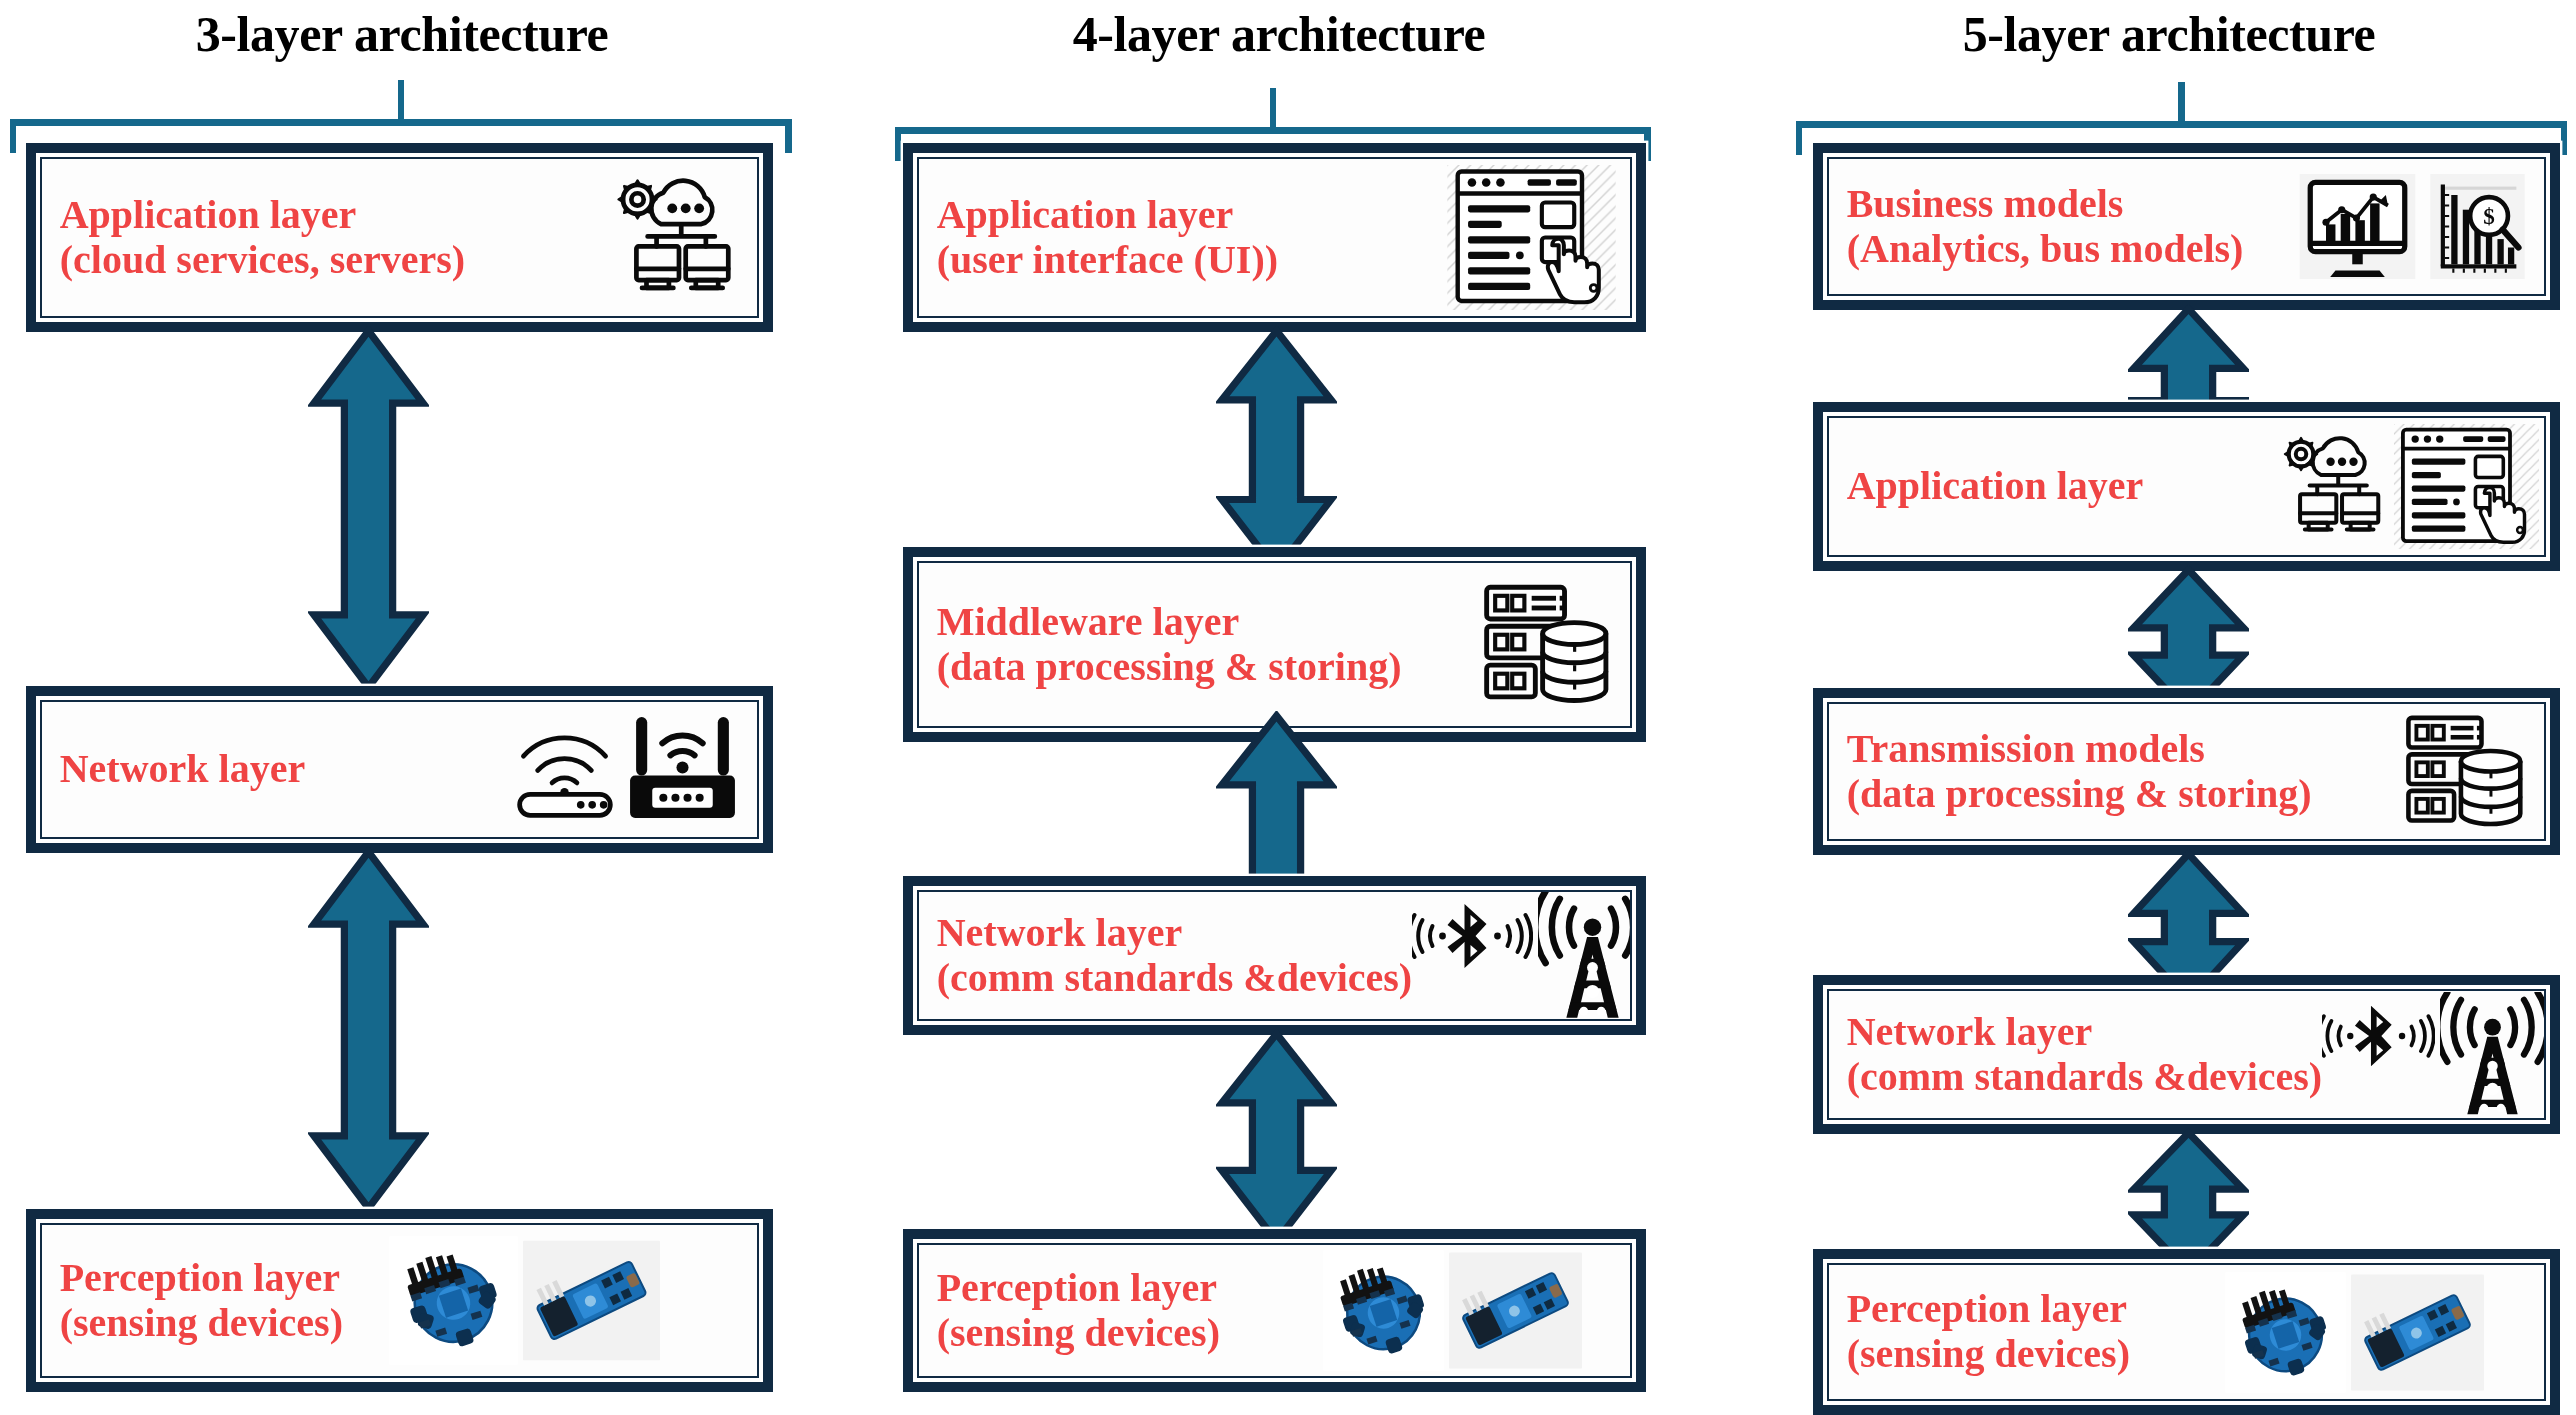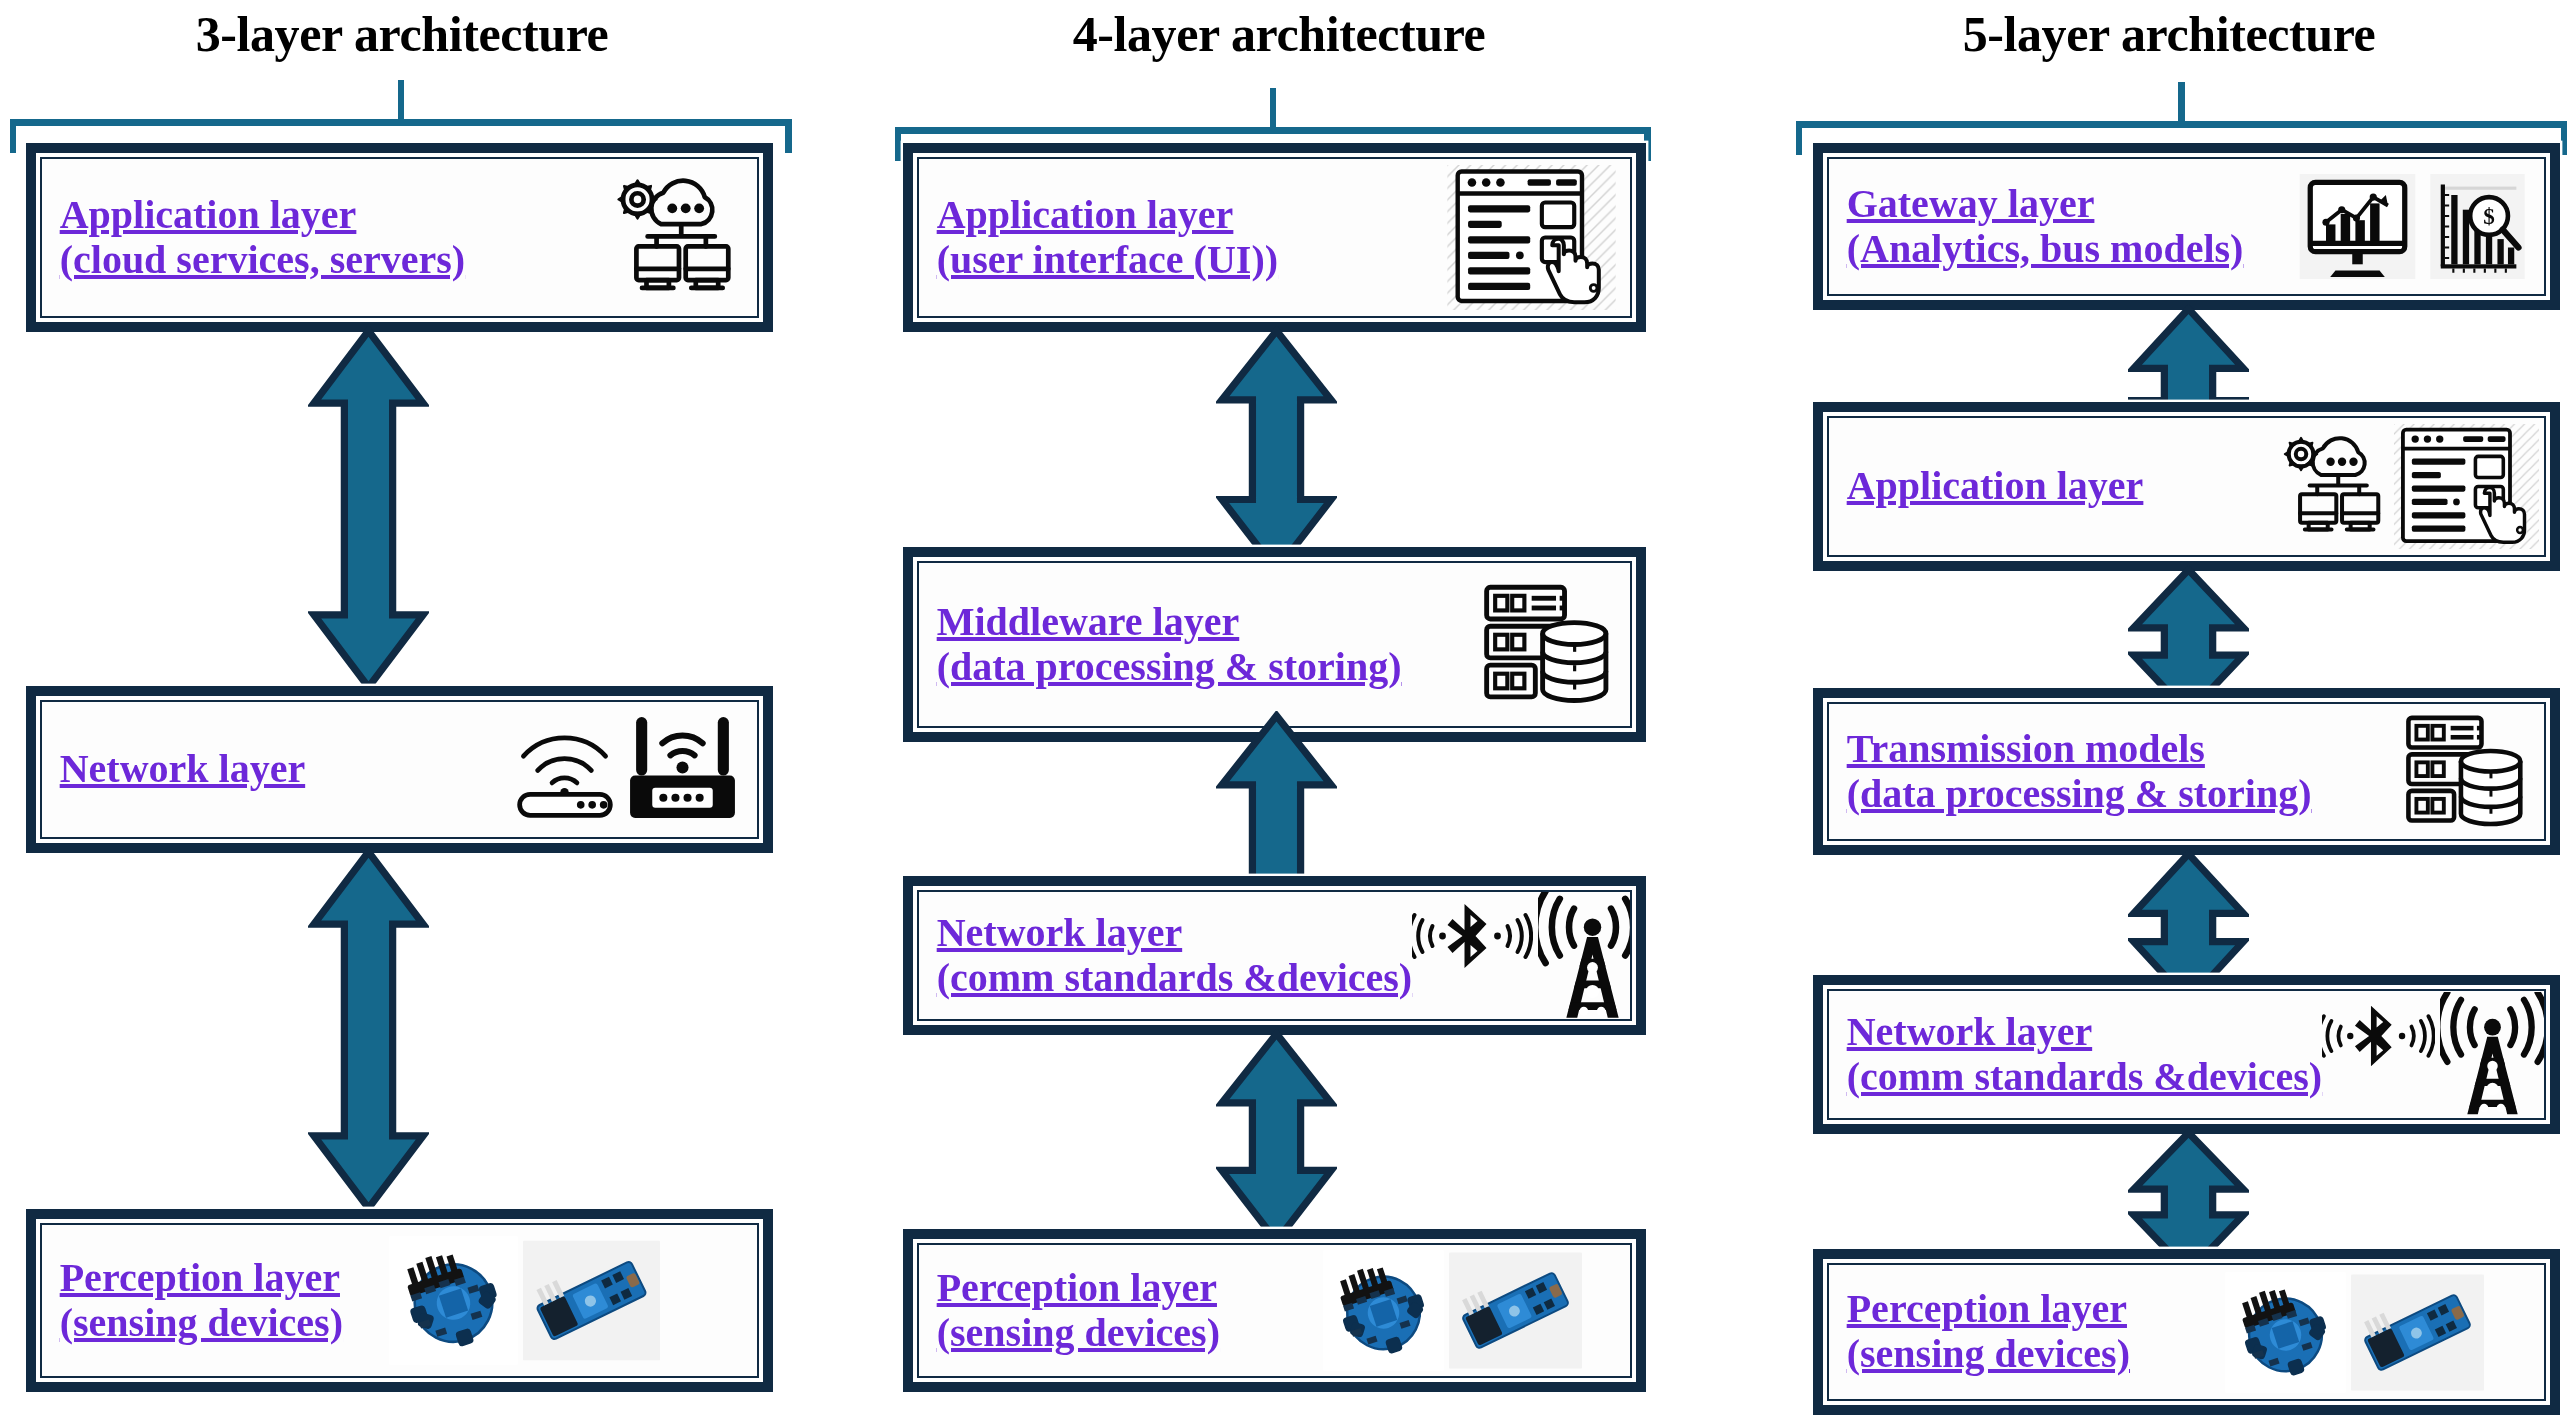--- a/index.html
+++ b/index.html
@@ -55,23 +55,22 @@
     align-items:center;
     box-sizing:border-box;
     overflow:hidden;
   }
   .box-text{
     flex:0 0 auto;
     padding-left:17.7px;
     font-size:40px;
     font-weight:bold;
     line-height:1.12;
-    color:#6d28d9;
+    color:#ef4444;
     white-space:nowrap;
-    text-decoration:underline;
   }
   .box-text .l2{display:block;}
   .box-art{
     flex:1 1 auto;
     display:flex;
     align-items:center;
     justify-content:flex-end;
     gap:11.3px;
     padding-right:14.5px;
     height:100%;
@@ -493,21 +492,21 @@
     <div class="bracket" style="left:34px;width:771px;top:121px;">
       <div class="bar"></div>
       <div class="leg l"></div>
       <div class="leg r"></div>
       <div class="stem"></div>
     </div>
 
     <div class="box" style="left:51px;top:143px;width:747px;height:167px;">
       <div class="box-inner">
         <div class="box-text">
-          <span>Gateway layer</span>
+          <span>Business models</span>
           <span class="l2">(Analytics, bus models)</span>
         </div>
         <div class="box-art tight" style="gap:13px;padding-right:17.7px;">
           <svg class="ico" width="117" height="105" viewBox="0 0 110 100">
             <rect width="110" height="100" fill="#f3f3f3"></rect>
             <rect x="10" y="8" width="90" height="66" rx="5" fill="#ffffff" stroke="#0a0a0a" stroke-width="5"></rect>
             <g fill="#0a0a0a">
               <rect x="25" y="48" width="9" height="18"></rect>
               <rect x="39" y="38" width="9" height="28"></rect>
               <rect x="53" y="44" width="9" height="22"></rect>

